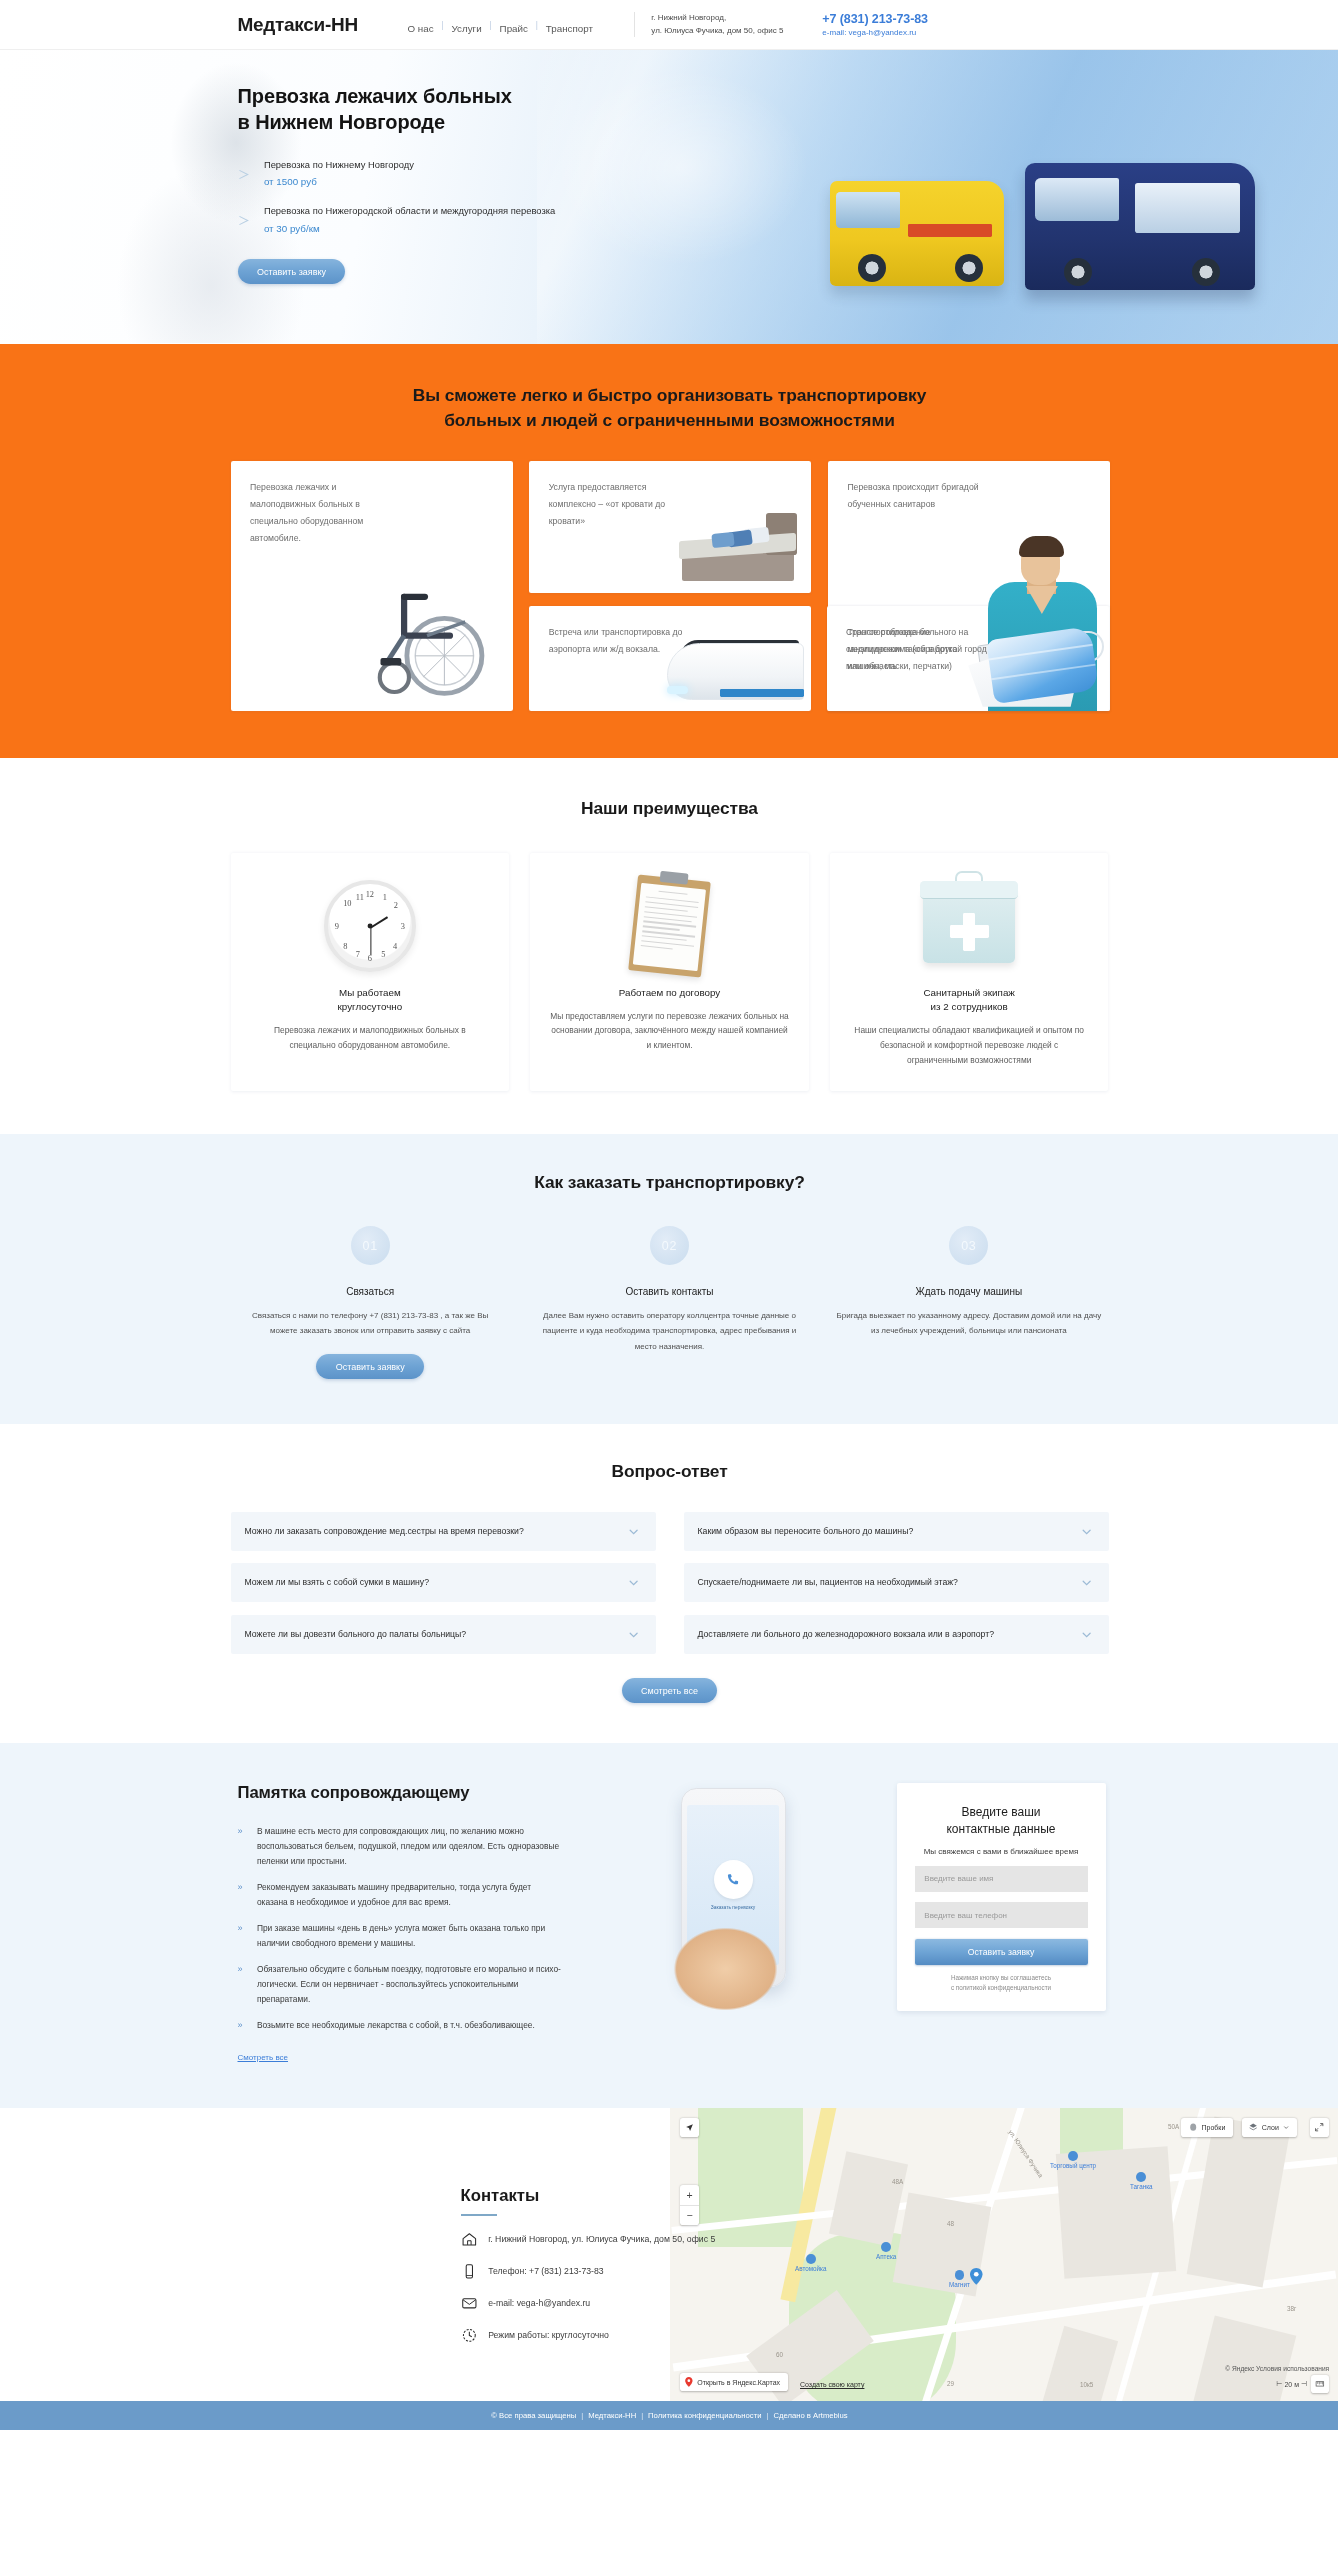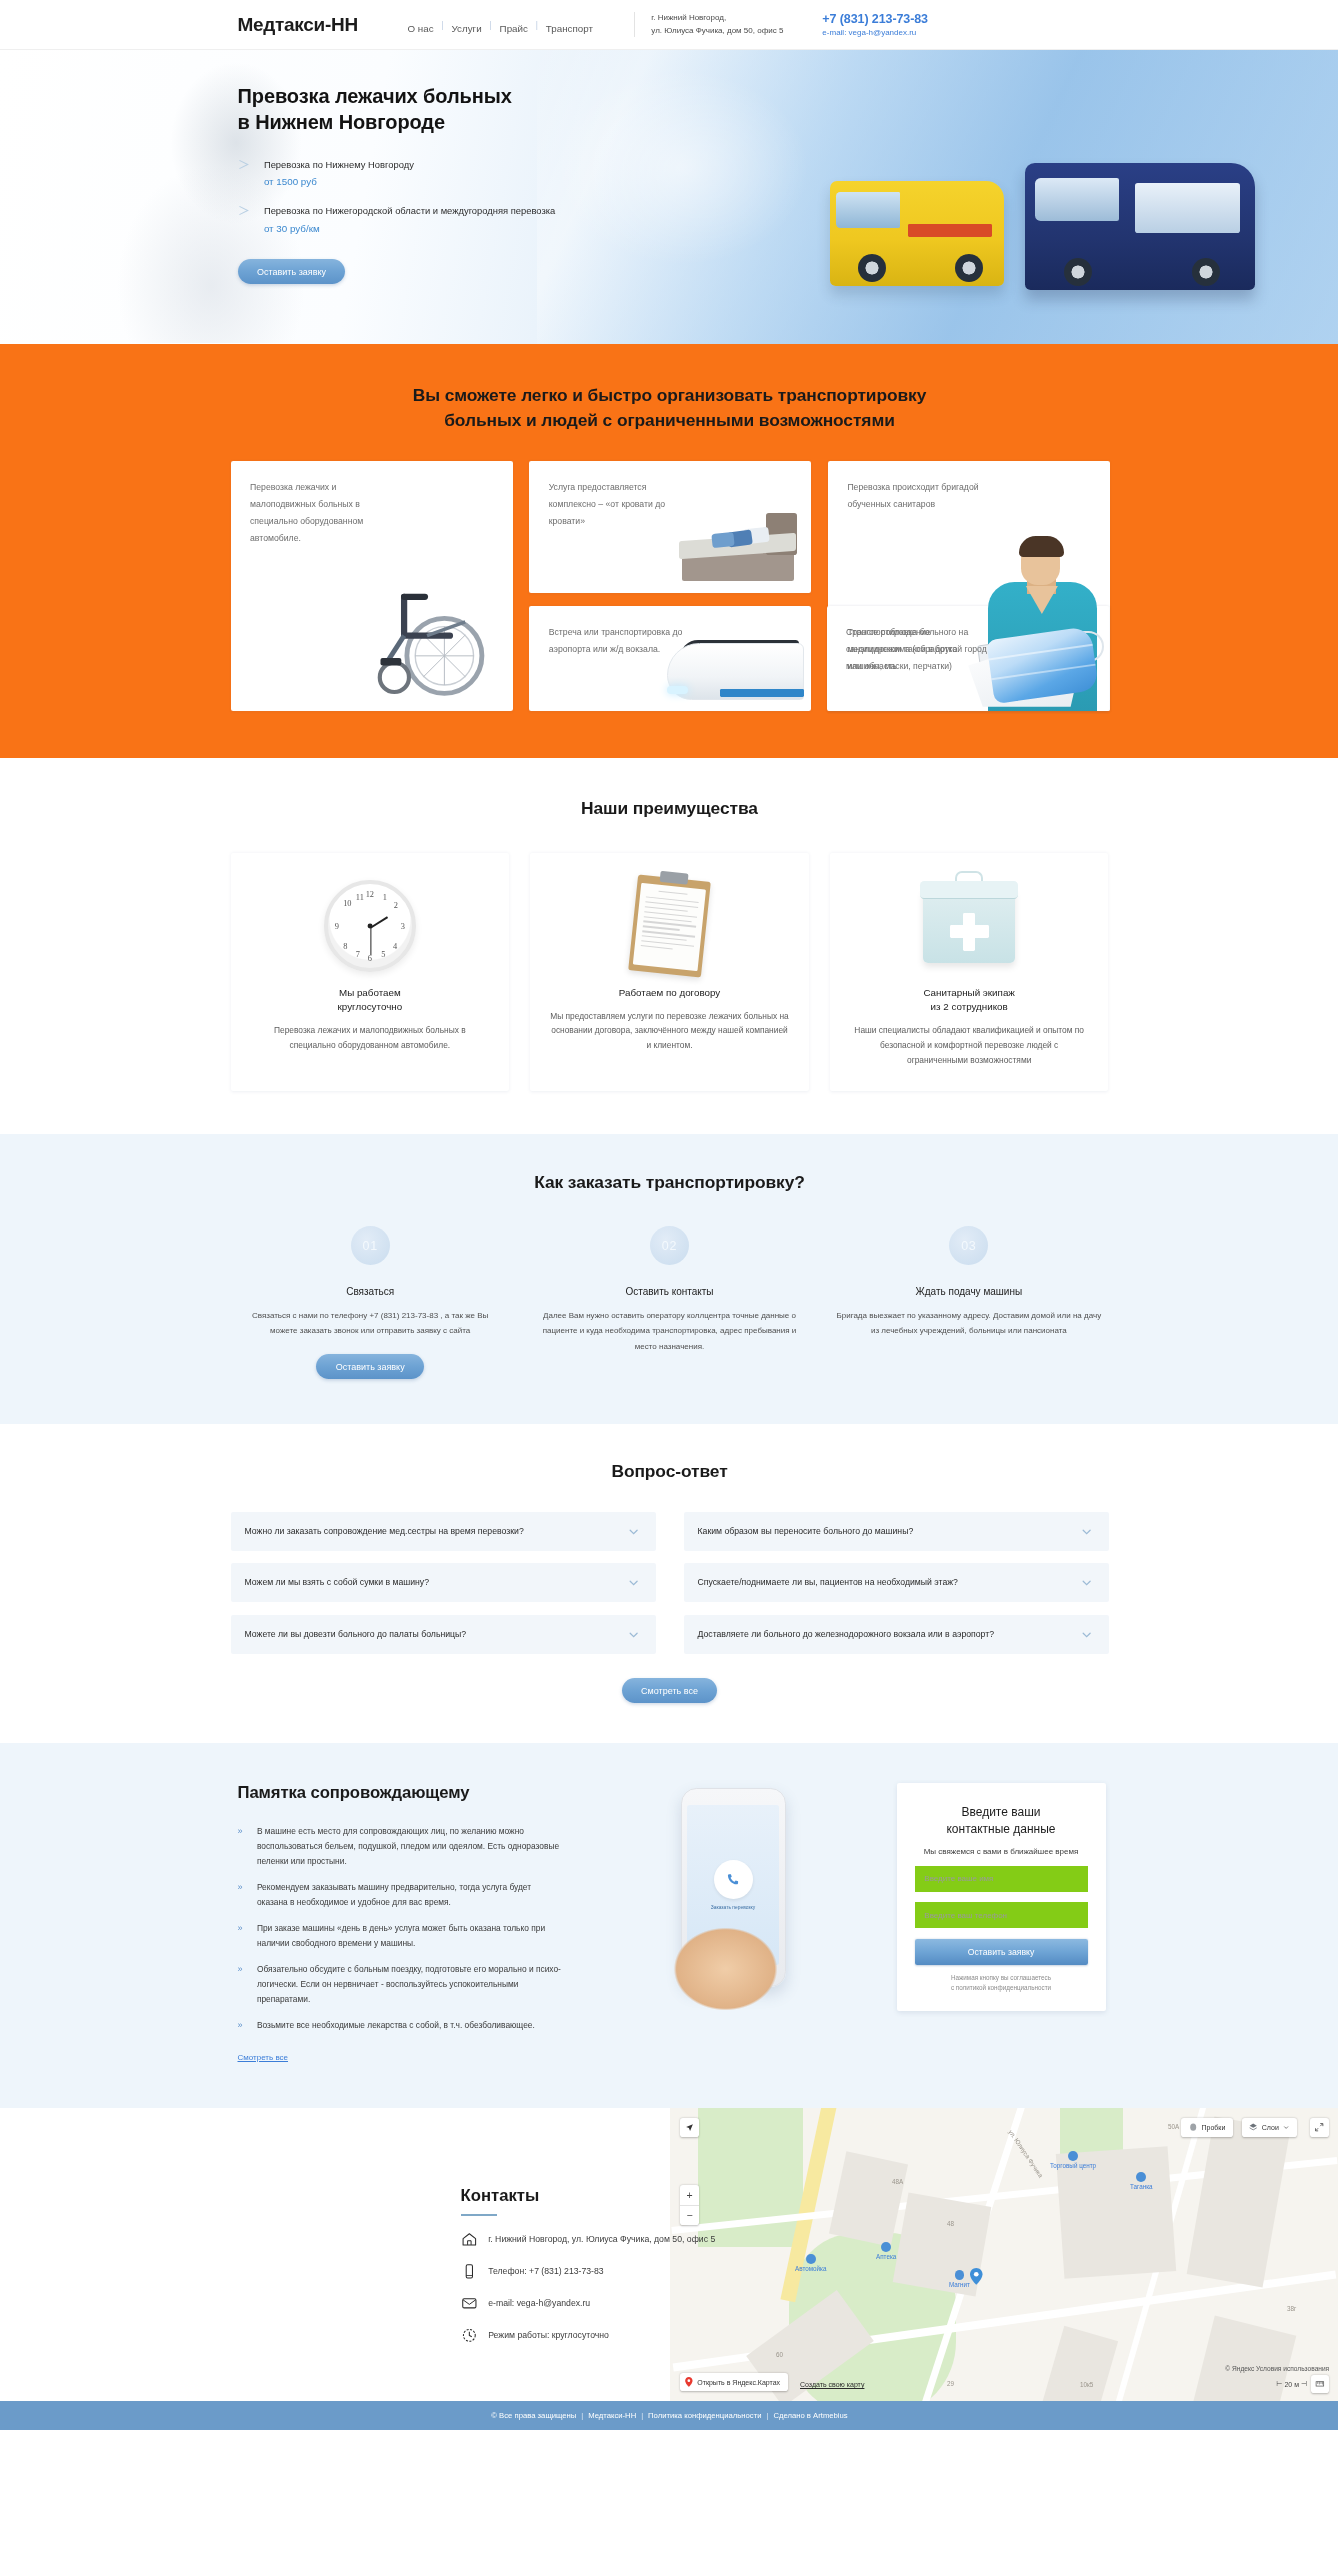--- a/index.html
+++ b/index.html
@@ -89,21 +89,21 @@
   .wheel {
     position:absolute; bottom: 4.2px; width: 28px; height: 28px; border-radius: 50%;
     background: radial-gradient(circle at 50% 50%, #cfd6dd 0 32%, #26303c 34% 100%);
   }
   .hero-content { position: relative; z-index: 5; padding-top: 33px; padding-left: 7px; }
   .hero-title {
     font-size: 20px; line-height: 1.3; color: #131313; font-weight: bold;
     max-width: 390px; letter-spacing: -0.1px;
   }
   .hero-list { margin-top: 22px; }
-  .hero-item { display: flex; margin-bottom: 12.5px; }
+  .hero-item { display: flex; margin-bottom: 12.5px; align-items: center; }
   .chev {
     width: 18px; height: 11px; margin-right: 8.4px; margin-top: 2.1px; flex: 0 0 18px;
   }
   .hero-item-body { font-size: 9.4px; color: #2d2d2d; line-height: 1.75; max-width: 335px; }
   .hero-price { color: #3b88cf; font-size: 9.8px; }
   .btn-primary {
     display: inline-block; border: 0; cursor: pointer;
     background: linear-gradient(180deg,#86b4dd 0%,#6ea3d4 48%,#5c93c9 100%);
     color: #fff; font-size: 9px; border-radius: 15.3px;
     padding: 7.7px 19.5px; box-shadow: 0 1.4px 3.5px rgba(60,100,150,.25);
@@ -263,21 +263,21 @@
     border-radius: 28px;
   }
 
   .form-card {
     width: 209px; background: #fff; border-radius: 2.1px; padding: 21px 18px 18px;
     box-shadow: 0 1.4px 5.6px rgba(40,70,110,.1); margin-left: 46px;
   }
   .form-title { text-align:center; font-size: 12px; color:#1c1c1c; line-height:1.42; }
   .form-sub { text-align:center; font-size: 8px; color:#3c3c3c; margin-top: 8.4px; }
   .form-input {
-    width: 100%; height: 26.5px; background:#84cc16; border: 0; margin-top: 9.8px;
+    width: 100%; height: 26.5px; background:#e5e5e5; border: 0; margin-top: 9.8px;
     padding: 0 9.8px; font-size: 8px; color:#555; font-family: inherit;
   }
   .form-input::placeholder { color:#9a9a9a; }
   .form-btn {
     width: 100%; margin-top: 11px; border:0; cursor:pointer; border-radius: 2.1px;
     background: linear-gradient(180deg,#8cb9e0 0%,#6ea4d5 50%,#548bc3 100%);
     color:#fff; font-size: 8.7px; padding: 7.7px 0; font-family: inherit;
     box-shadow: 0 0.7px 2.1px rgba(60,100,150,.3);
   }
   .form-note { text-align:center; font-size: 6.3px; color:#8c8c8c; margin-top: 8.4px; line-height:1.6; }

